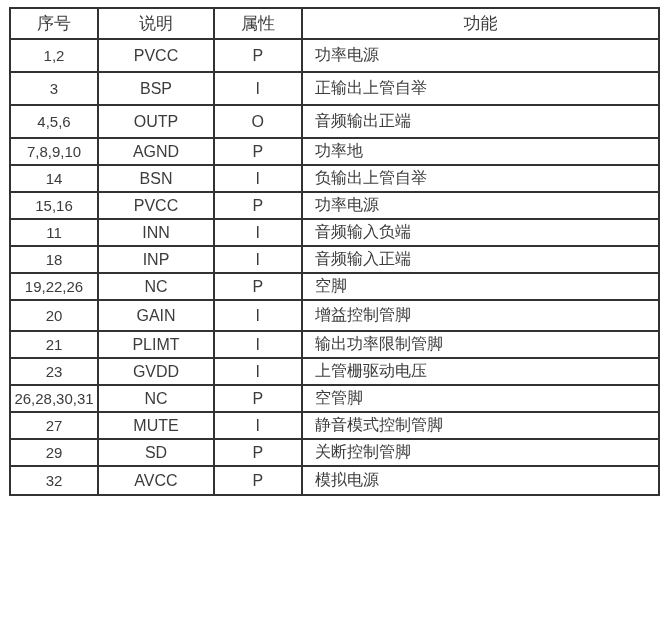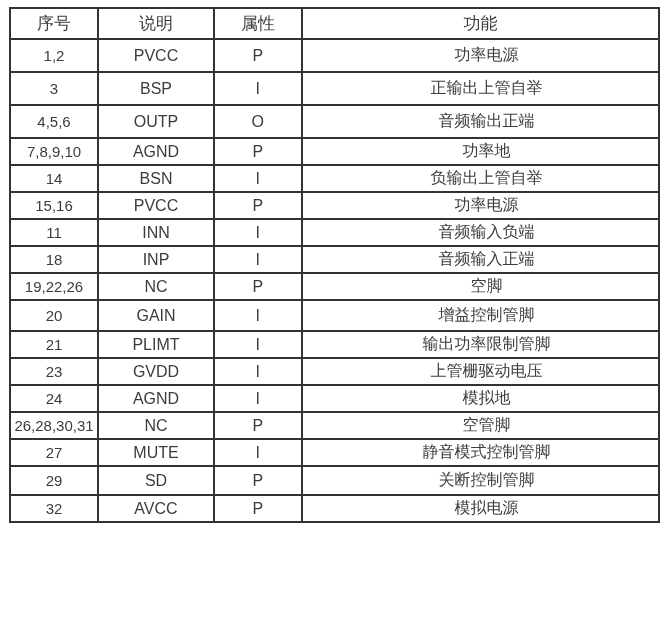--- a/index.html
+++ b/index.html
@@ -36,21 +36,21 @@
     font-size: 17px;
     font-weight: 400;
     margin-left: 16px;
   }
   td {
     height: 27px;
     font-size: 16px;
     font-weight: 400;
   }
   td.func {
-    text-align: center;
+    text-align: left;
     padding-left: 12px;
     margin-left: 36px;
   }
   td.num { font-size: 15px; }
   td.attr { letter-spacing: 0.5px; }
   
   tbody tr:nth-child(-n+3) td { height: 33px; }
   tbody tr:nth-child(10) td { height: 31px; }
   tbody tr:nth-child(16) td { height: 29px; }
 </style>
@@ -140,26 +140,20 @@
           <td class="attr">I</td>
           <td class="func">输出功率限制管脚</td>
         </tr>
         <tr>
           <td class="num">23</td>
           <td>GVDD</td>
           <td class="attr">I</td>
           <td class="func">上管栅驱动电压</td>
         </tr>
         <tr>
-          <td class="num">24</td>
-          <td>AGND</td>
-          <td class="attr">I</td>
-          <td class="func">模拟地</td>
-        </tr>
-        <tr>
           <td class="num">26,28,30,31</td>
           <td>NC</td>
           <td class="attr">P</td>
           <td class="func">空管脚</td>
         </tr>
         <tr>
           <td class="num">27</td>
           <td>MUTE</td>
           <td class="attr">I</td>
           <td class="func">静音模式控制管脚</td>

